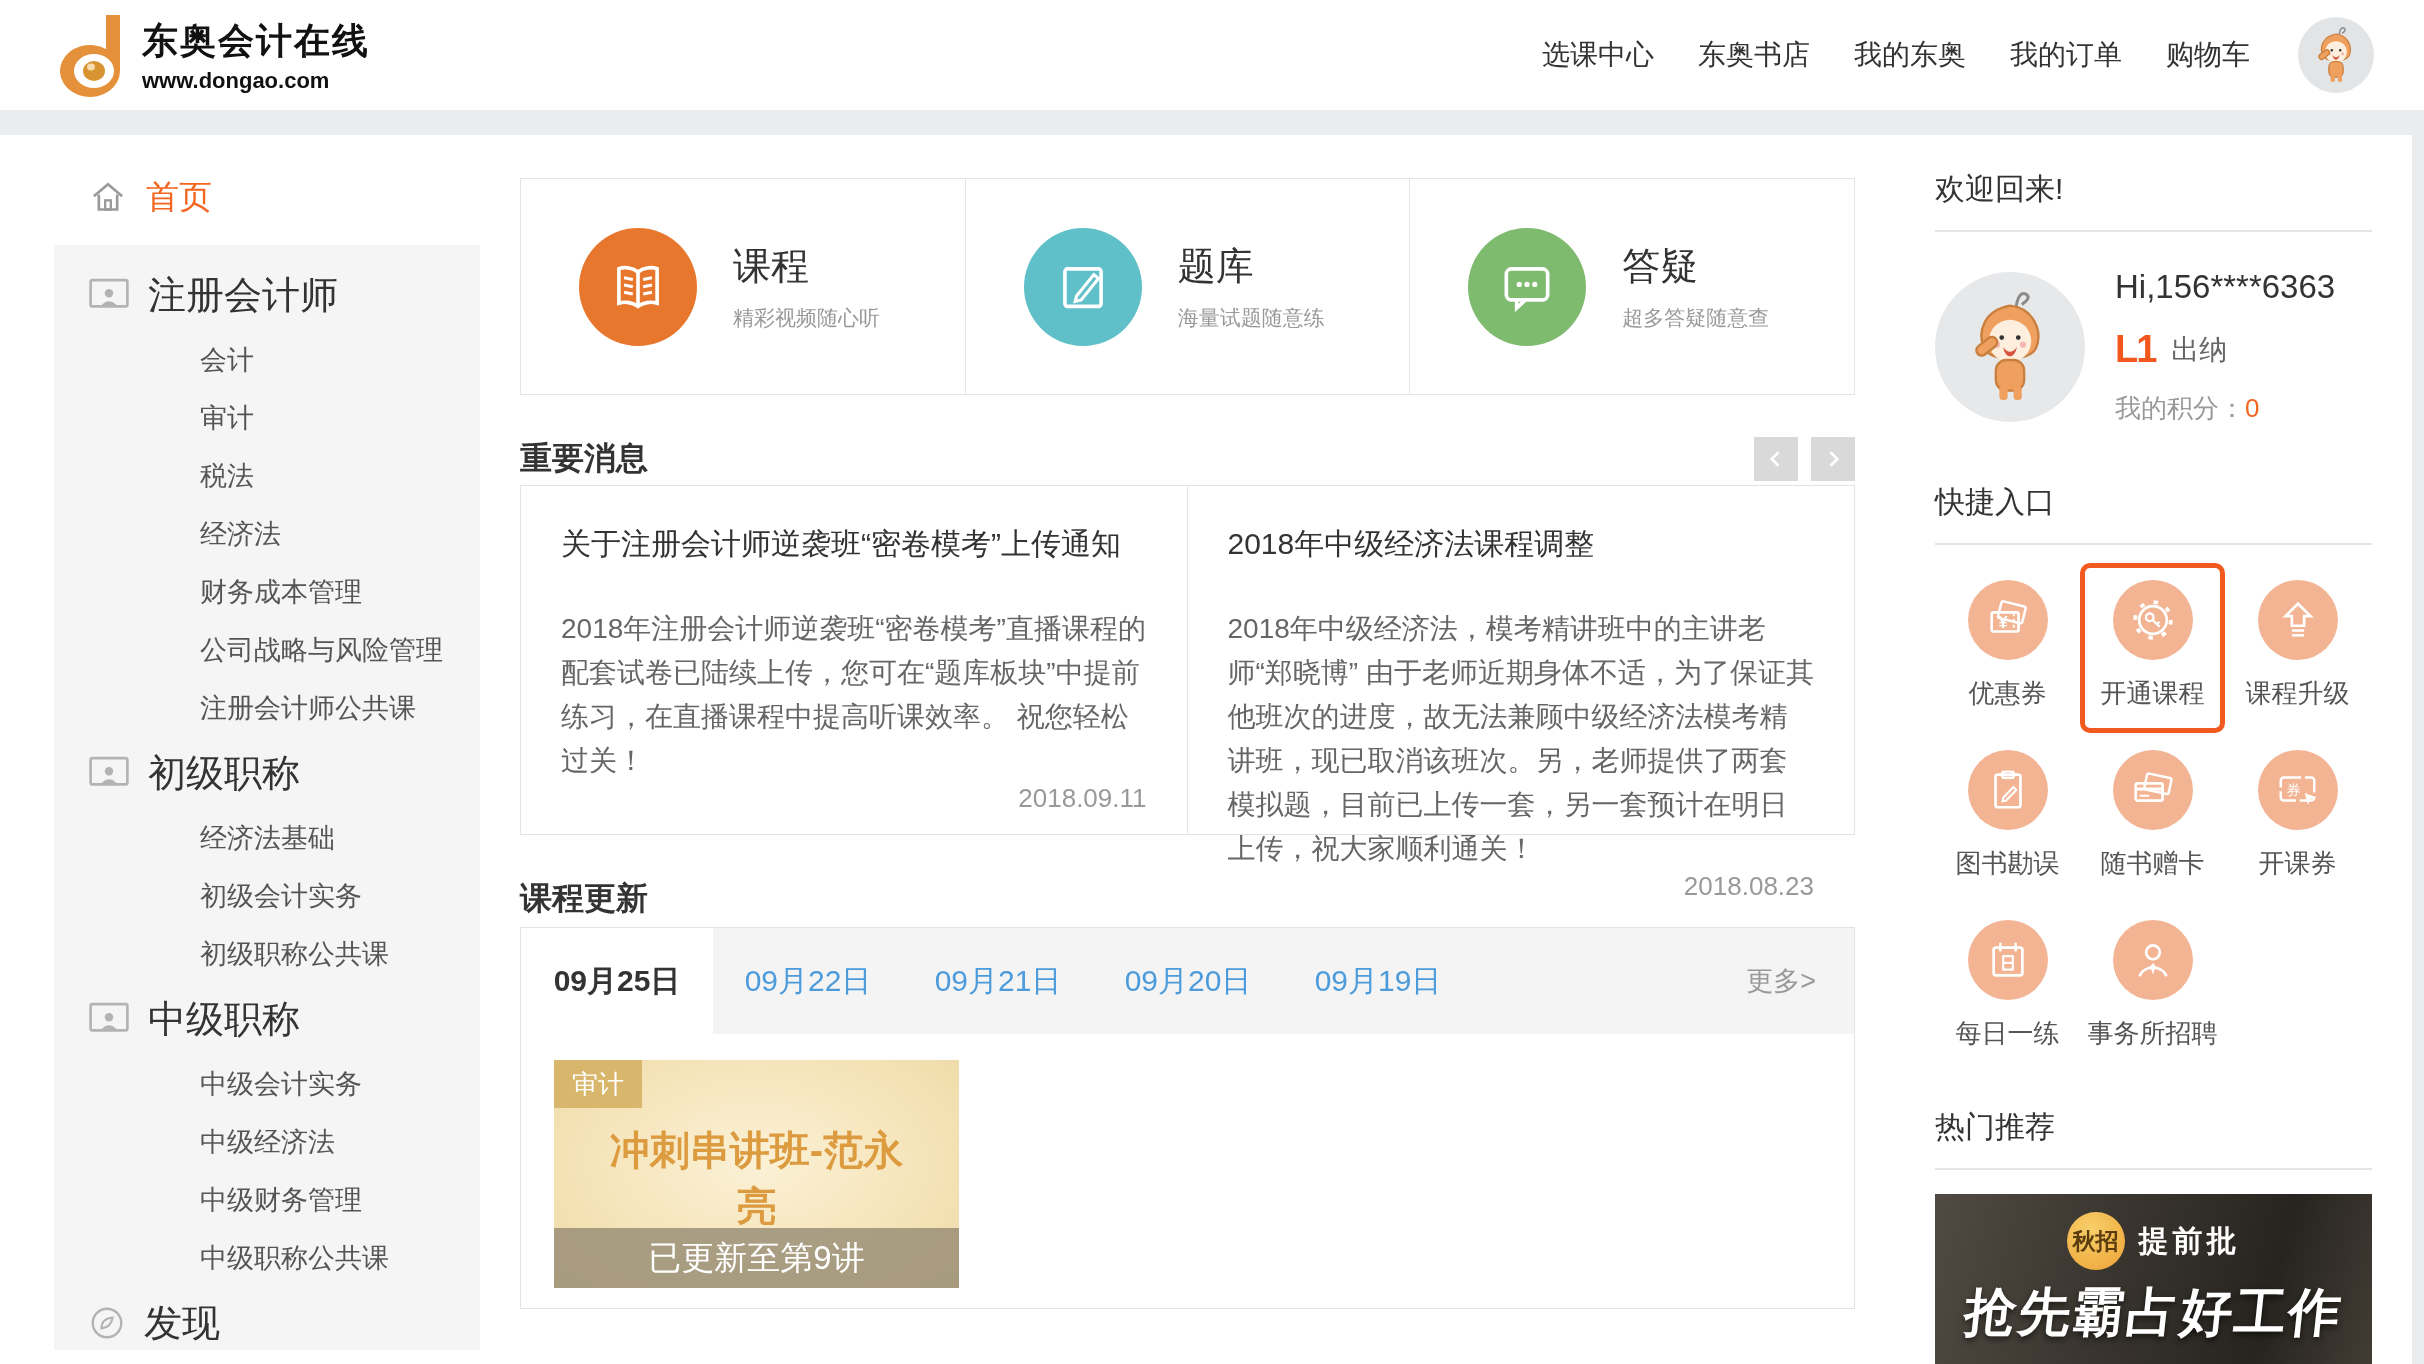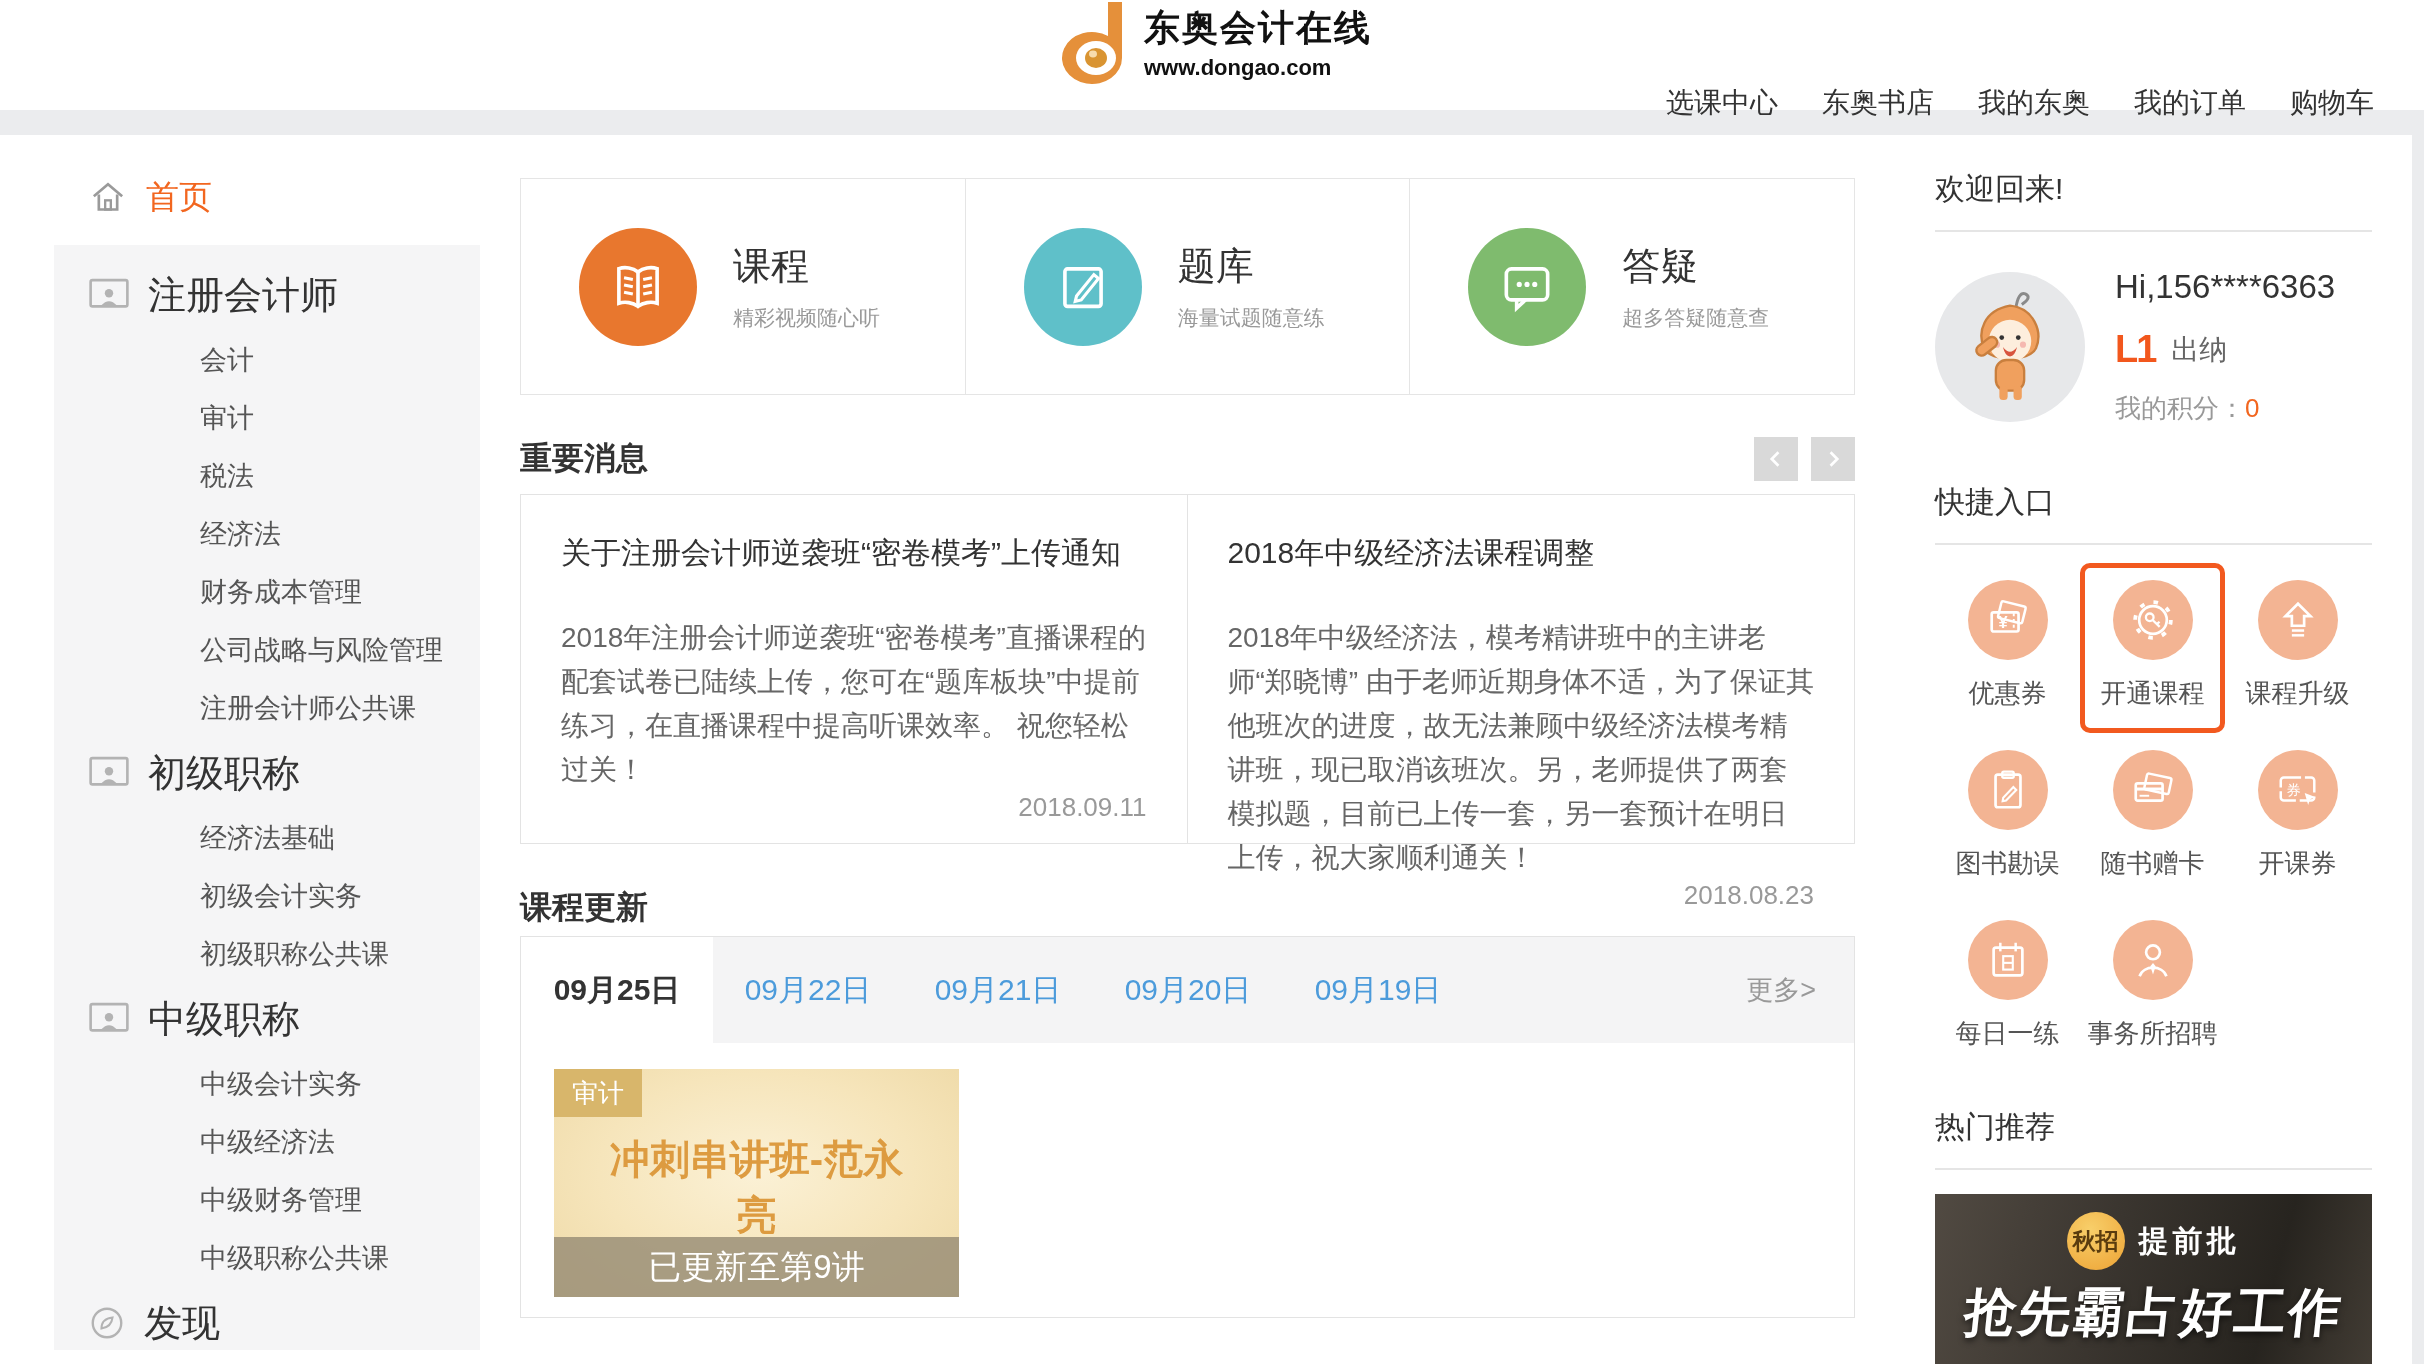--- a/index.html
+++ b/index.html
@@ -1,21 +1,21 @@
 <!DOCTYPE html>
 <html><head>
 <meta charset="utf-8">
 <style>
   * { margin:0; padding:0; box-sizing:border-box; }
   html,body { width:2424px; height:1364px; overflow:hidden; background:#fff;
     font-family:"Liberation Sans","DejaVu Sans",sans-serif; color:#333; }
 
   
   .header { height:110px; background:#fff; display:flex; align-items:center;
-    padding:0 50px 0 54px; position:relative;flex-direction:column; }
+    padding:0 50px 0 54px; position:relative; }
   .logo { display:flex; align-items:center; cursor:pointer; }
   .logo-text { margin-left:14px; }
   .logo-title { font-size:36px; font-weight:bold; color:#111; letter-spacing:2px; }
   .logo-sub { font-size:22px; font-weight:bold; color:#111; margin-top:2px; }
   .top-nav { margin-left:auto; display:flex; gap:44px; }
   .top-nav-item { font-size:28px; color:#333; cursor:pointer; white-space:nowrap; }
   .header-avatar { width:76px; height:76px; border-radius:50%; background:#e3e4e6;
     margin-left:48px; display:flex; align-items:center; justify-content:center; cursor:pointer; overflow:hidden; }
 
   .top-gap { height:25px; background:#ebecee; }
@@ -46,21 +46,21 @@
   .fc-orange { background:#e8772e; } .fc-teal { background:#5fc0c9; } .fc-green { background:#7fbb6e; }
   .feature-title { font-size:38px; color:#333; }
   .feature-sub { font-size:21px; color:#999; margin-top:12px; }
 
   .section-head { margin-top:42px; display:flex; align-items:center; }
   .section-title { font-size:32px; font-weight:bold; color:#333; }
   .carousel-btns { margin-left:auto; display:flex; gap:13px; }
   .car-btn { width:44px; height:44px; background:#d9d9d9; display:flex; align-items:center;
     justify-content:center; cursor:pointer; }
 
-  .news-card { margin-top:13px; height:350px; border:1px solid #e3e3e3; display:flex; background:#fff; }
+  .news-card { margin-top:4px; height:350px; border:1px solid #e3e3e3; display:flex; background:#fff; }
   .news-item { width:50%; padding:38px 40px 28px 40px; display:flex; flex-direction:column; cursor:pointer; }
   .news-item:first-child { border-right:1px solid #e3e3e3; }
   .news-title { font-size:30px; color:#333; }
   .news-body { font-size:28px; color:#666; line-height:44px; margin-top:42px; }
   .news-date { margin-top:auto; font-size:26px; color:#999; text-align:right; }
 
   .updates-card { margin-top:6px; height:382px; border:1px solid #e3e3e3; background:#fff; }
   .tab-bar { height:106px; background:#f4f4f5; display:flex; align-items:stretch; }
   .tab { width:190px; display:flex; align-items:center; justify-content:center;
     font-size:30px; color:#4c9bdb; cursor:pointer; }

